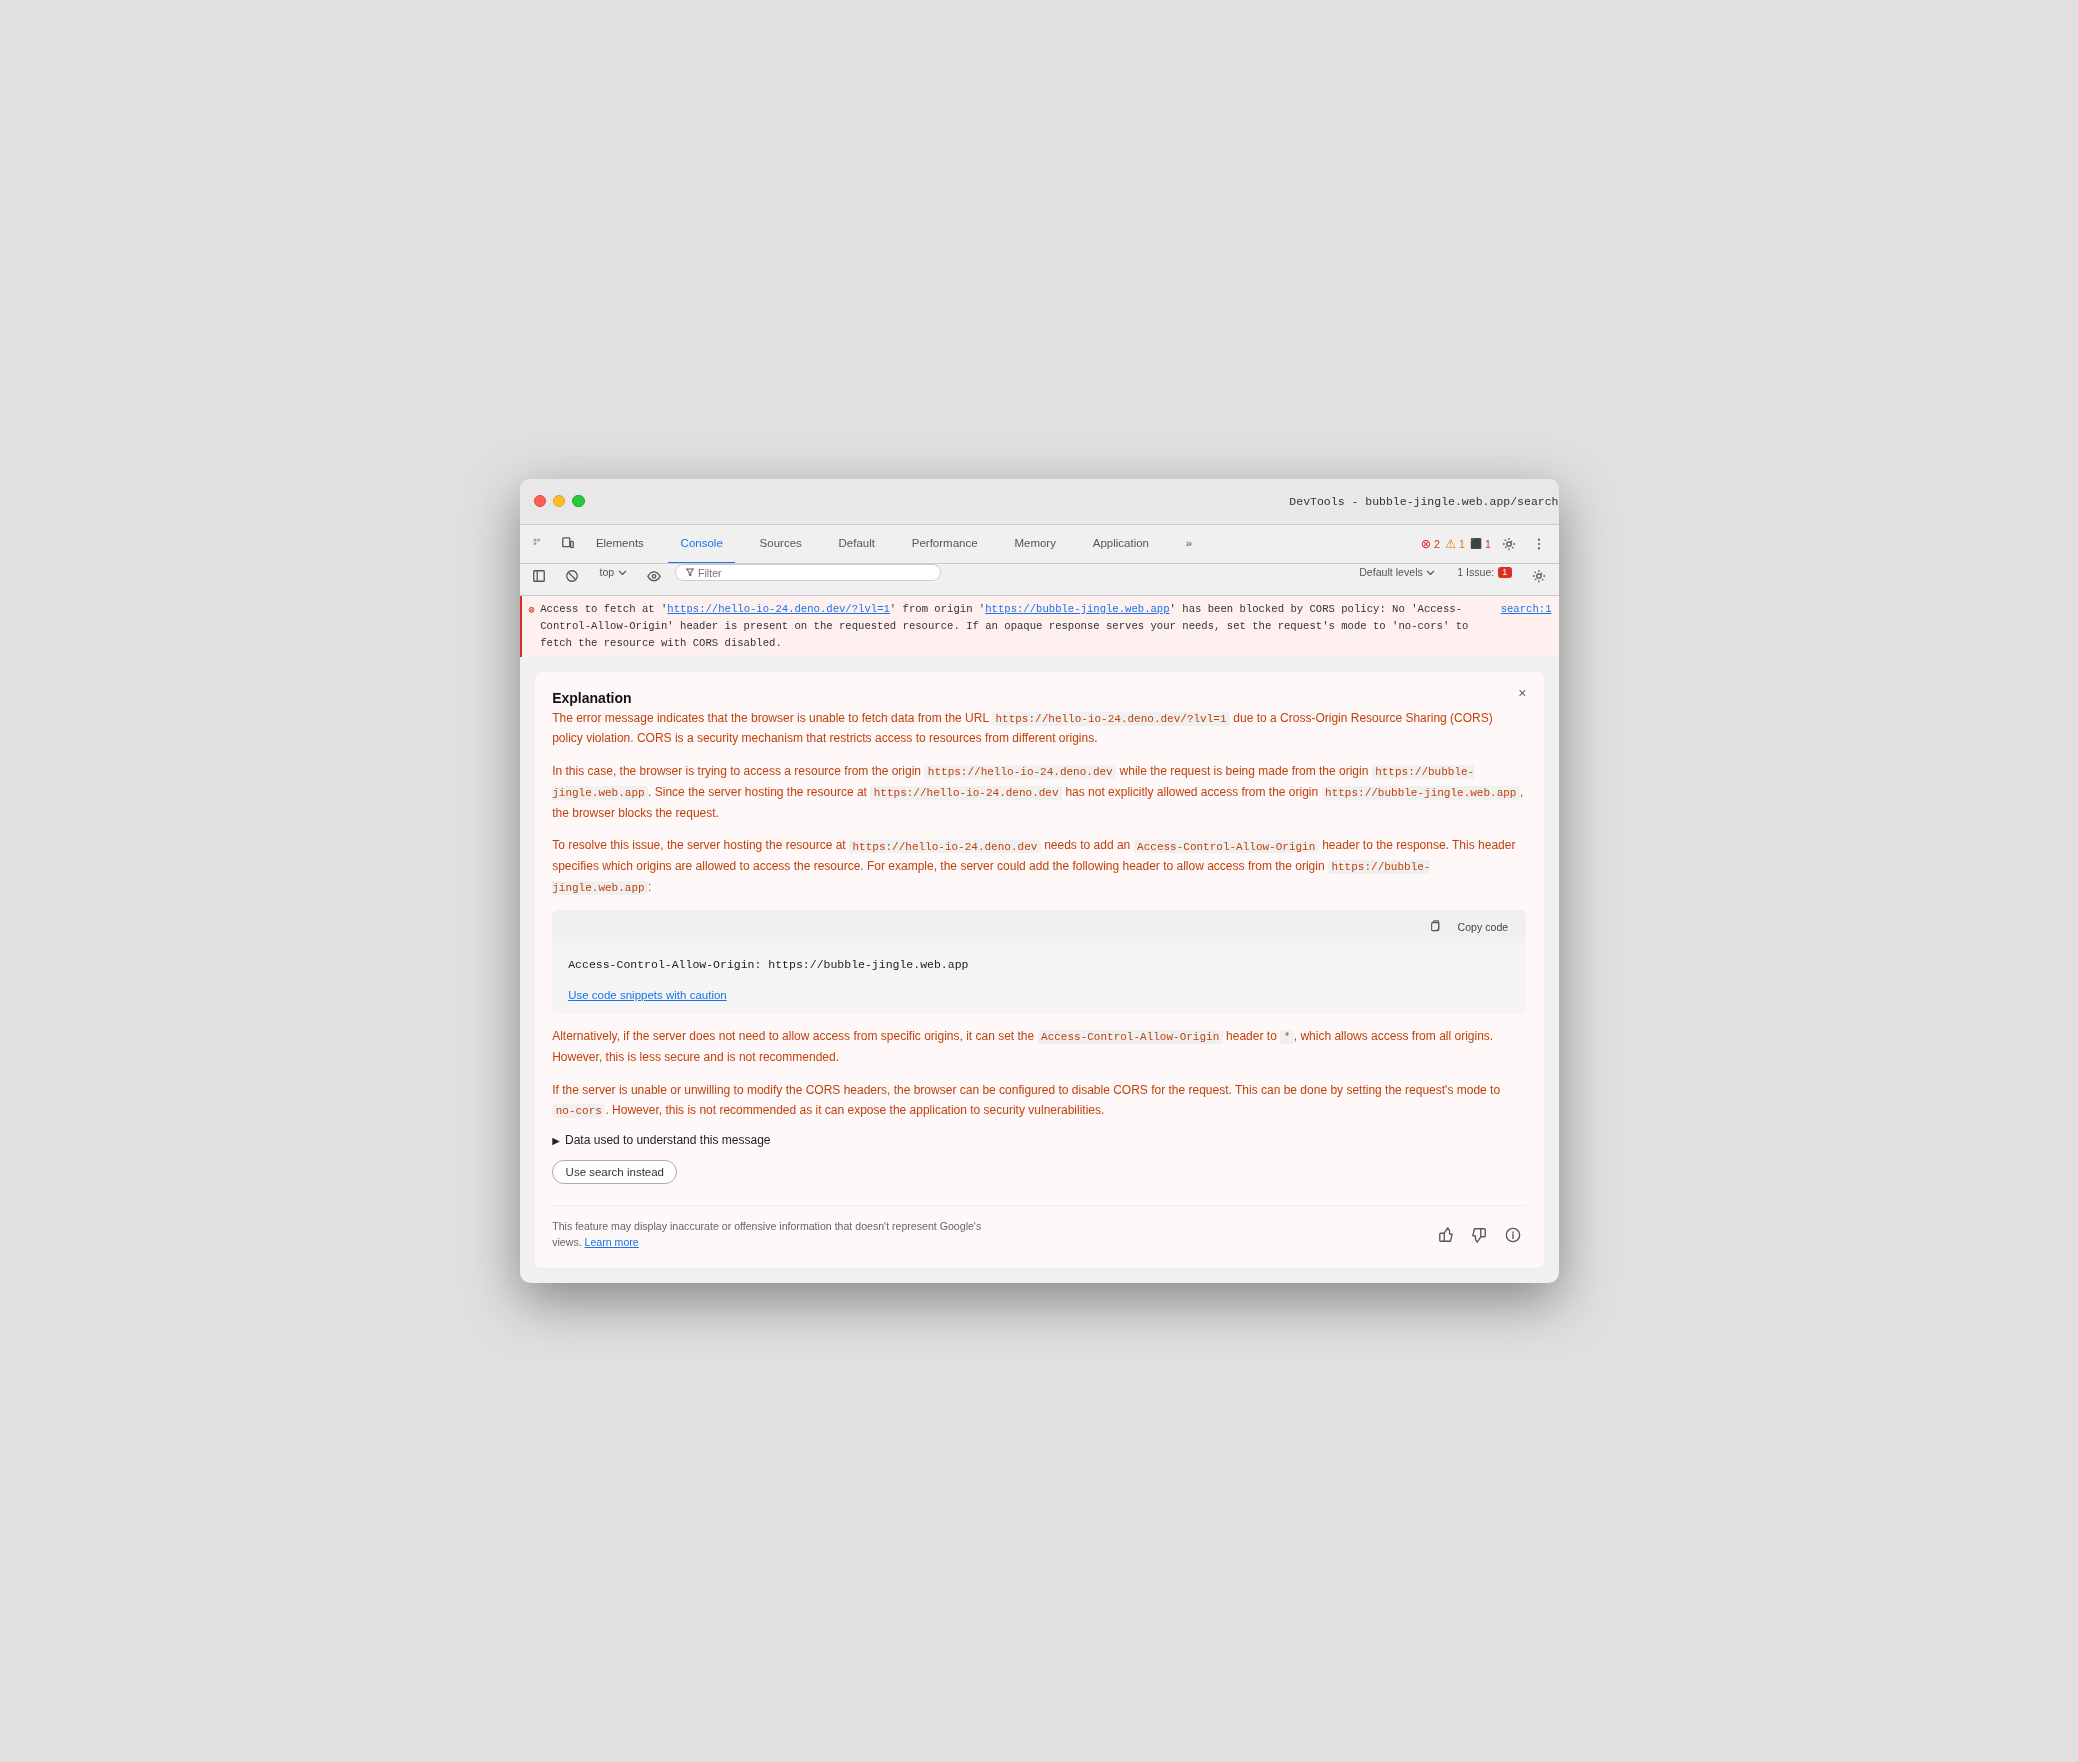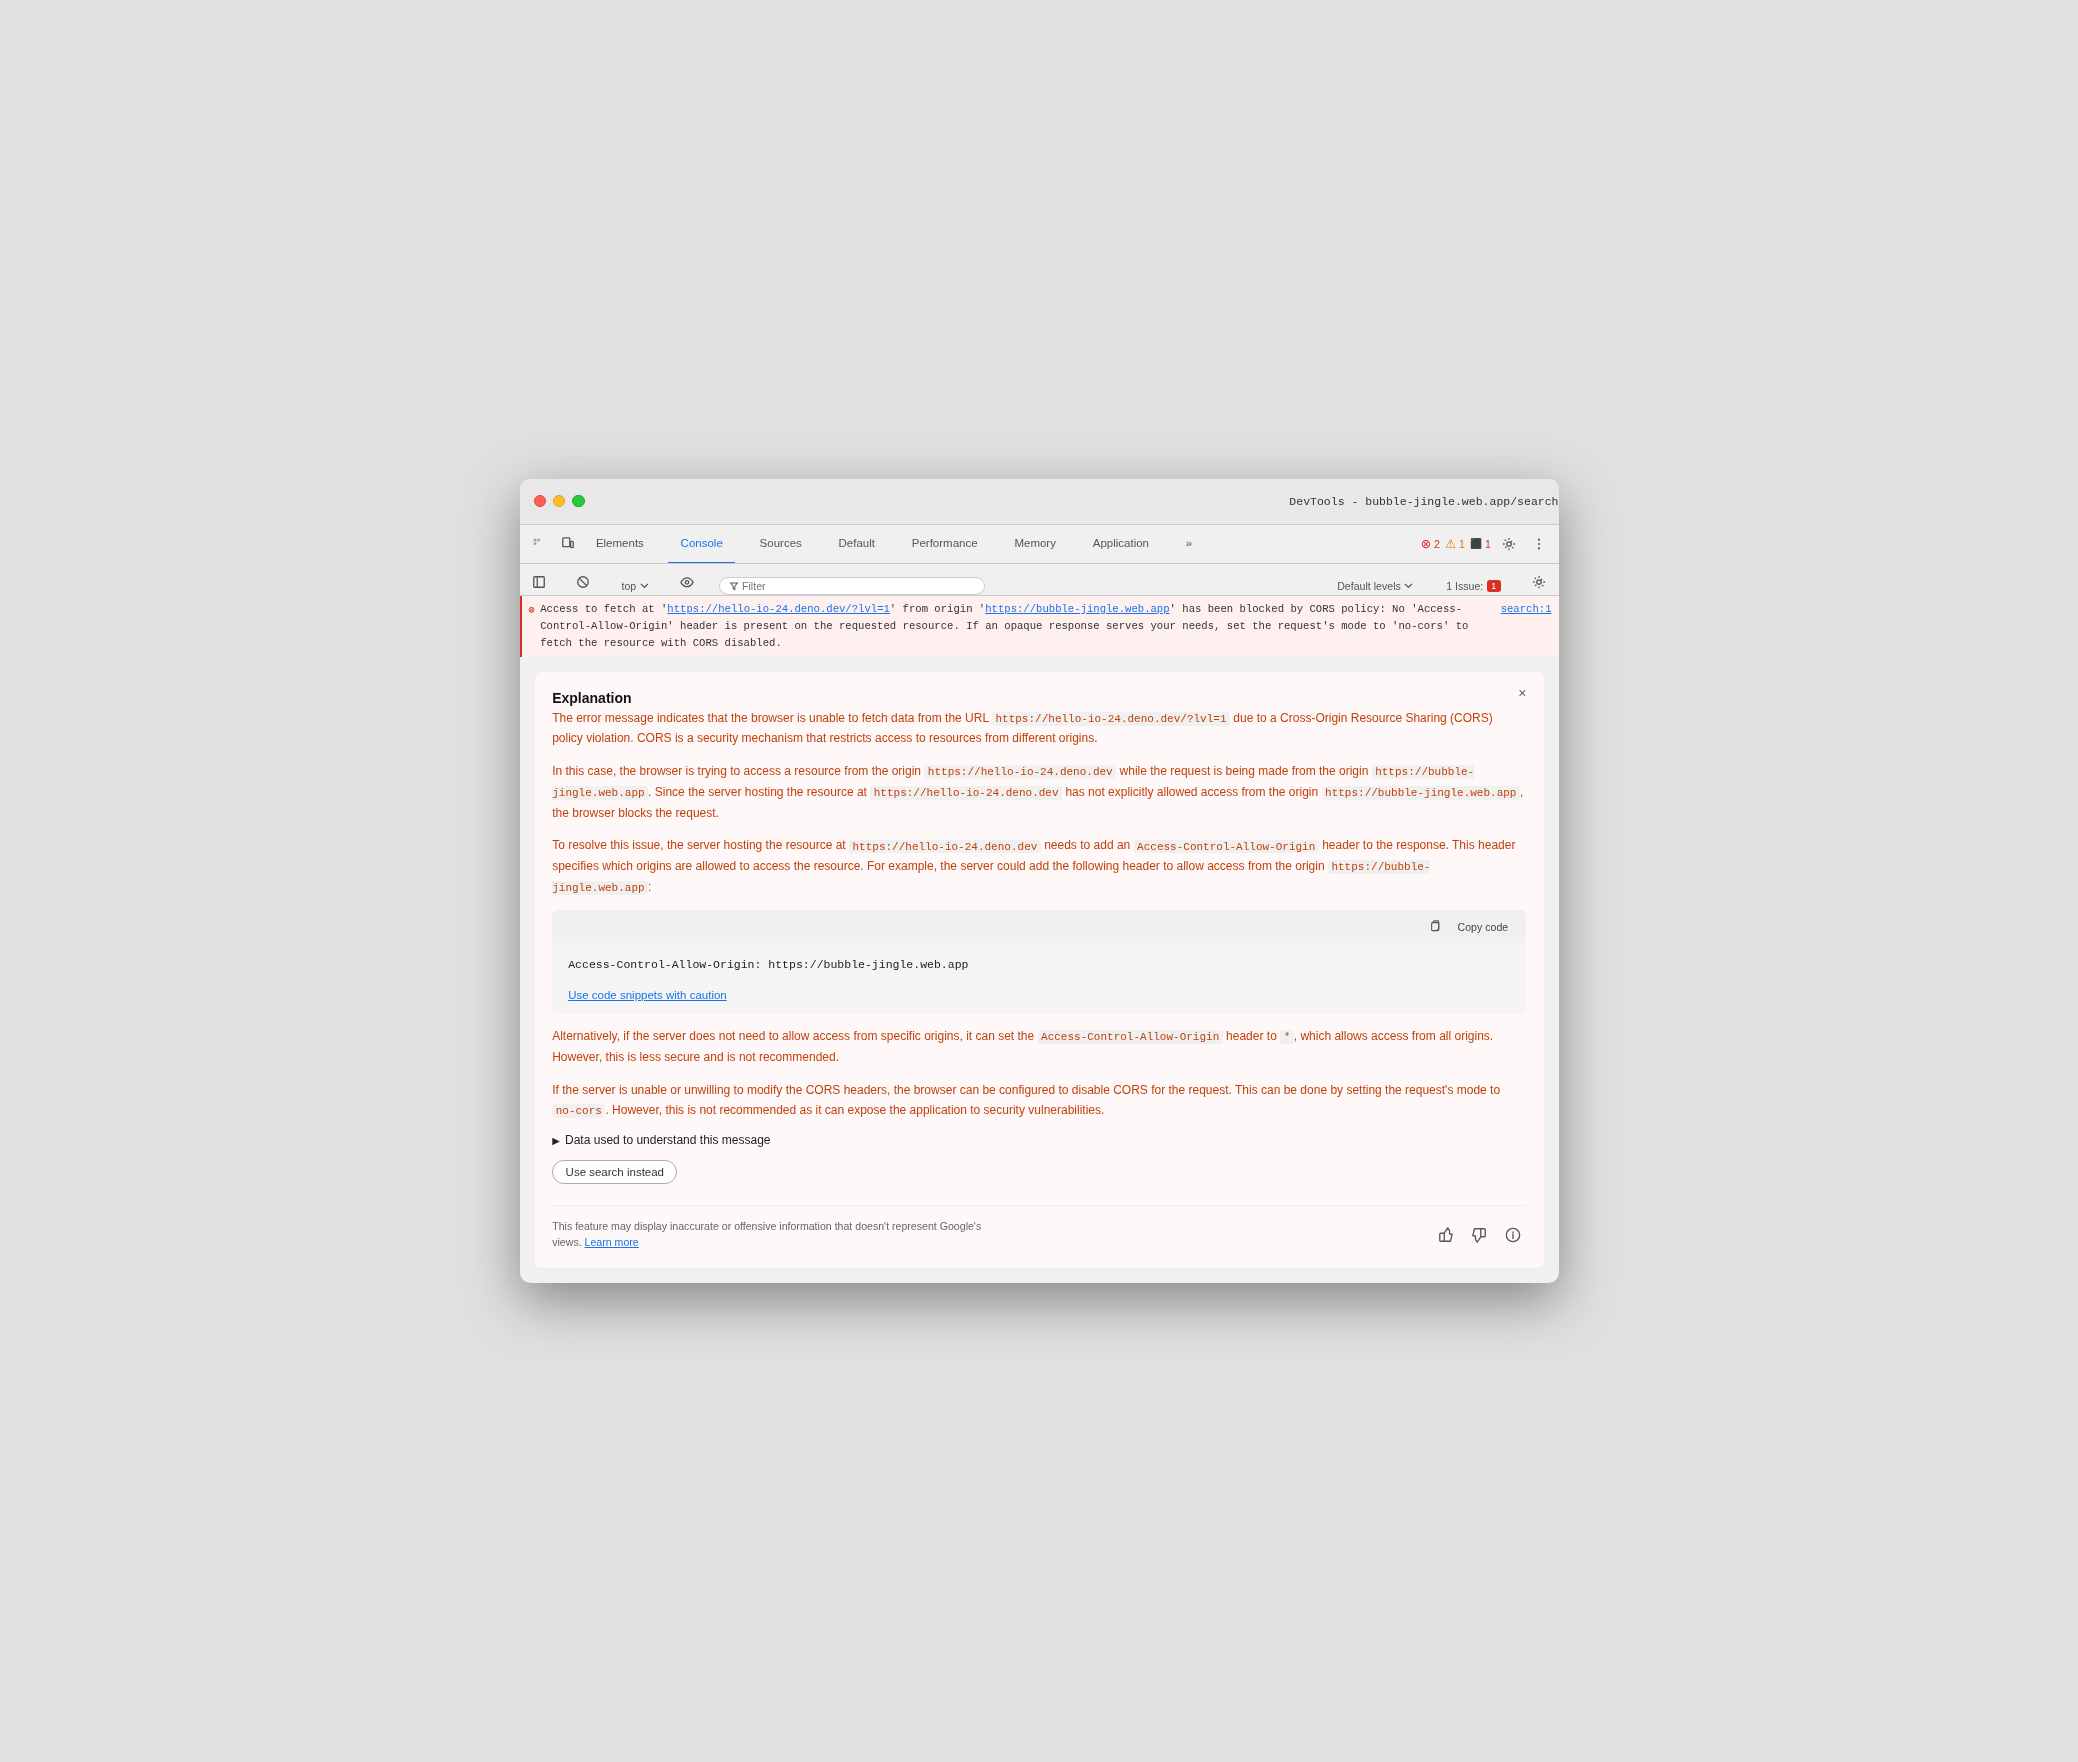--- a/index.html
+++ b/index.html
@@ -121,24 +121,24 @@
     }
     .badge-count {
       font-size: 10.6px;
       font-weight: 500;
     }
     
     .console-toolbar {
       background: #f0f0f0;
       border-bottom: 0.9px solid #ccc;
       display: flex;
-      align-items: flex-end;
+      align-items: flex-start;
       height: 32px;
       padding: 0 7px;
-      gap: 19px;
+      gap: 8px;
     }
     .console-toolbar-btn {
       display: flex;
       align-items: center;
       gap: 3.5px;
       padding: 2.7px 7px;
       border-radius: 3.5px;
       cursor: pointer;
       font-size: 10.6px;
       color: #555;

